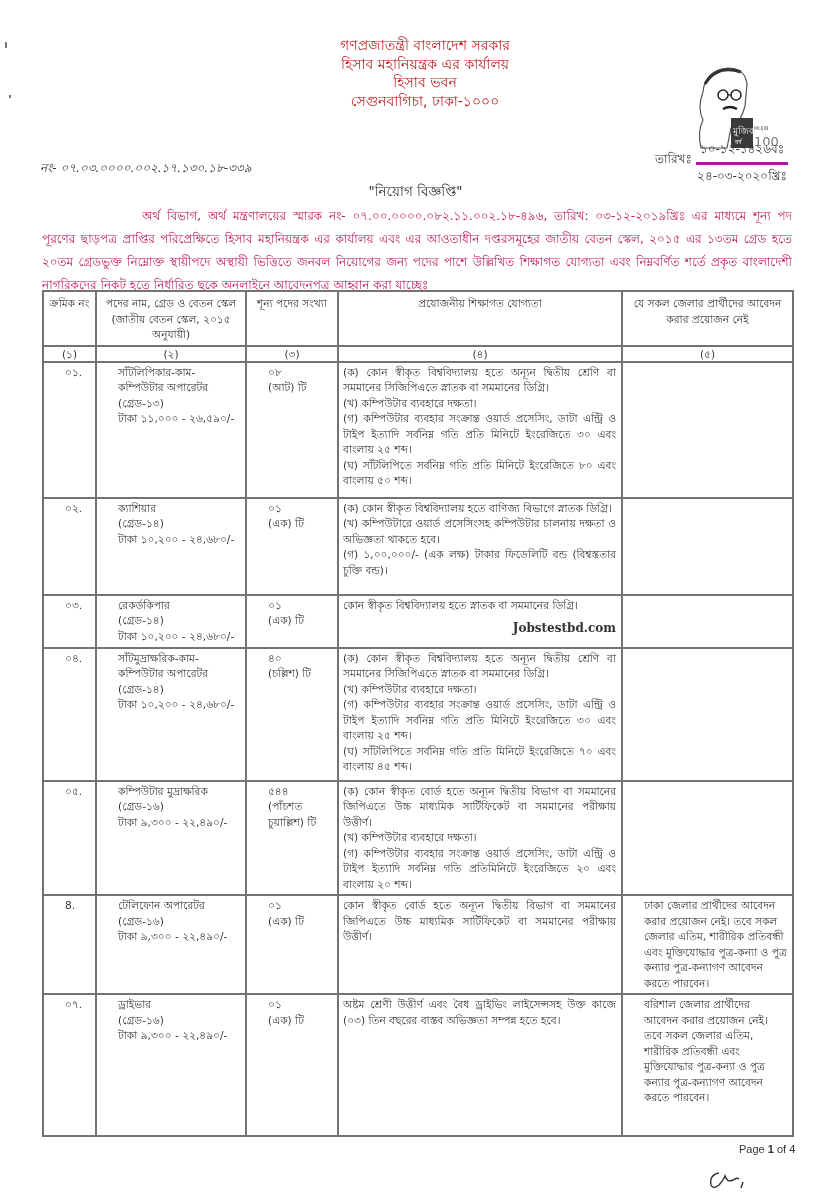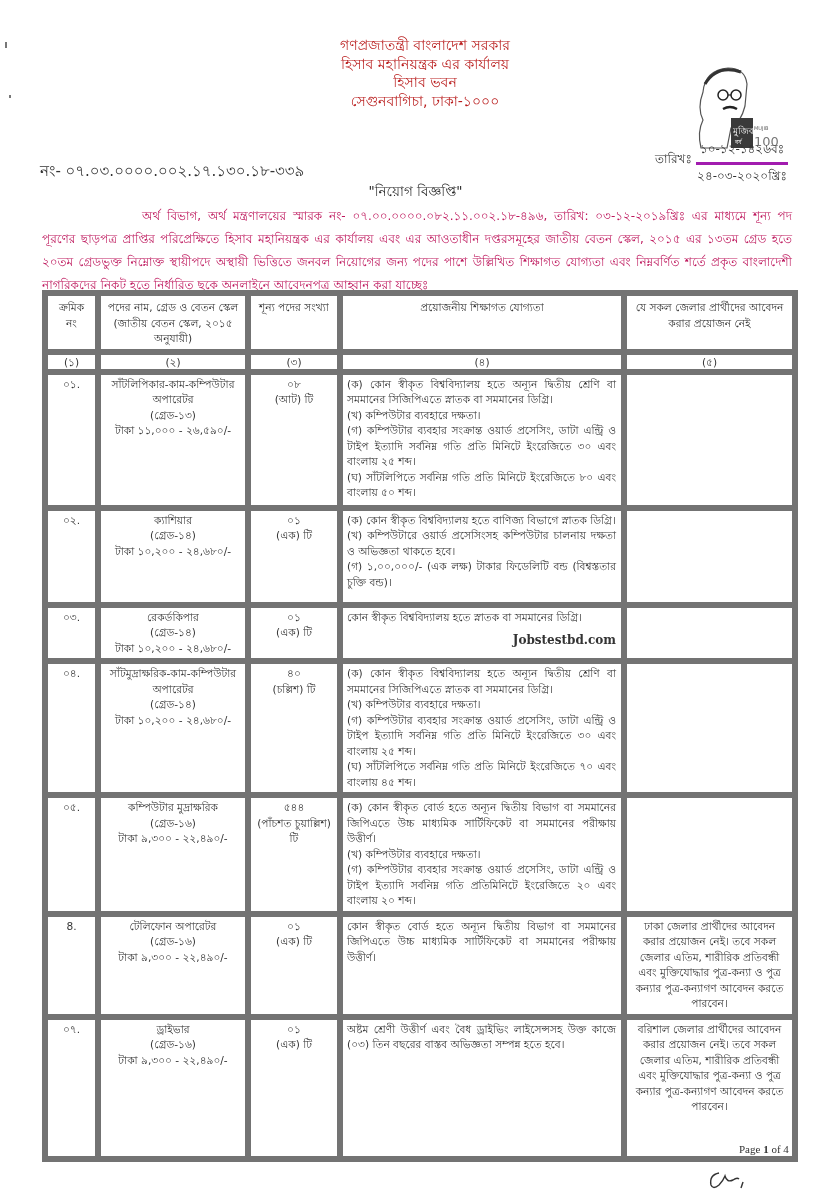--- a/index.html
+++ b/index.html
@@ -10,46 +10,46 @@
   }
   .abs { position: absolute; }
   .header-block {
     position: absolute; left: 250px; top: 36px; width: 350px;
     text-align: center; font-size: 14px; line-height: 18.5px; color: #b91c1c;
   }
   .header-block .url { text-decoration: underline; font-family: "DejaVu Serif", serif; font-size: 13px; }
   .portrait {
     position: absolute; left: 683px; top: 62px; width: 100px; height: 90px;
   }
-  .memo-no { left: 40px; top: 159px; font-size: 15px; color: #333; }
+  .memo-no { left: 40px; top: 159px; font-size: 12px; color: #333; font-style: italic; }
   .date-block { left: 645px; top: 140px; font-size: 12px; color: #333; }
   .date-block .label { position: absolute; left: 10px; top: 10px; white-space: nowrap; }
   .date-block .frac { position: absolute; left: 51px; top: 0; width: 92px; text-align: center; }
   .date-block .frac .top { border-bottom: 3px solid #a21caf; padding-bottom: 2px; white-space: nowrap; }
   .date-block .frac .bot { padding-top: 2px; white-space: nowrap; }
   .notice-title { left: 0; width: 831px; top: 181px; text-align: center; font-size: 13.5px; }
   .intro {
     left: 42px; top: 205px; width: 750px; font-size: 12px; line-height: 23px;
     text-align: justify; text-indent: 100px; color: #be185d;
   }
   table.jobs {
     position: absolute; left: 42px; top: 290px; width: 750px;
     border-collapse: collapse; table-layout: fixed; font-size: 10.6px; color: #333;
   }
   table.jobs td, table.jobs th {
-    border: 6px solid #737373; vertical-align: top; padding: 2px 5px; line-height: 15.5px;
+    border: 2px solid #737373; vertical-align: top; padding: 2px 5px; line-height: 15.5px;
     font-weight: normal;
   }
   table.jobs th { text-align: center; vertical-align: top; padding-top: 4px; }
-  table.jobs td.c { text-align: center; }
+  table.jobs td.c { text-align: left; padding-left: 21px; }
   table.jobs .num-row td { text-align: center; padding: 0; height: 14px; line-height: 14px; }
   table.jobs td.qual { text-align: left; padding-left: 4px; }
   table.jobs td.qual div { text-align: justify; }
   .watermark { font-family: "DejaVu Serif", serif; font-weight: bold; font-size: 12px; color: #333; margin: 8px 0 0 28px; display: block; text-align: right; }
-  .footer-page { left: 739px; top: 1143px; font-size: 11px; color: #333; font-family: Liberation Serif, serif; }
+  .footer-page { left: 739px; top: 1143px; font-size: 11px; color: #333; font-family: Liberation Sans, sans-serif; }
   .footer-page b { font-weight: bold; }
   .signature { left: 705px; top: 1163px; width: 50px; height: 30px; }
   .margin-mark { position: absolute; background: #777; }
 </style>
 </head>
 <body>
 
 <div class="margin-mark" style="left:5px;top:42px;width:2px;height:6px;"></div>
 <div class="margin-mark" style="left:9px;top:95px;width:2px;height:3px;"></div>
 

